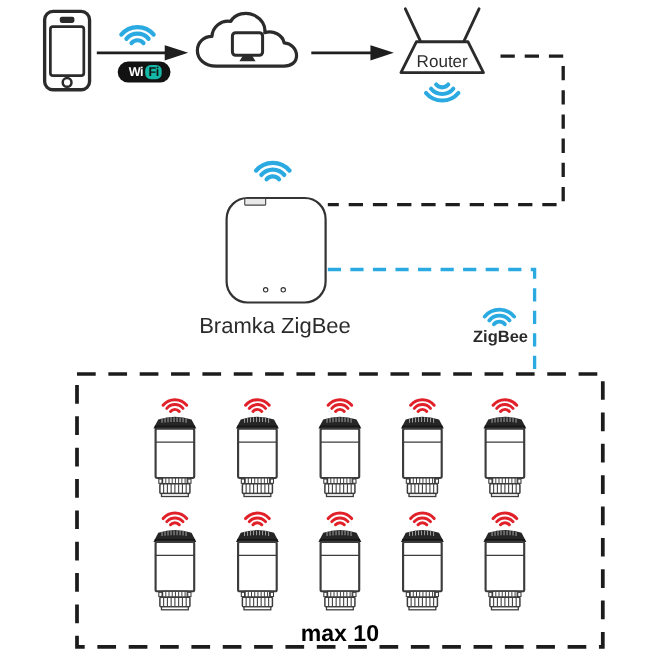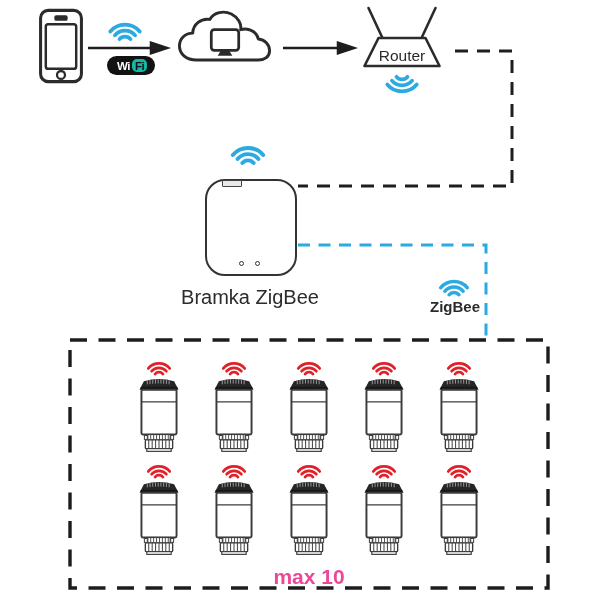--- a/index.html
+++ b/index.html
@@ -53,21 +53,21 @@
     font-size:15px;font-weight:600;color:#2b2b2b;margin-top:46px;
   }
   
   .valves-area{
     left:70px;top:340px;width:478px;height:248px;box-sizing:border-box;
     display:flex;flex-direction:column;align-items:center;padding-top:15px;
   }
   .valve-row{display:flex;gap:11px;margin-bottom:4px;}
   .valve-cell{width:64px;display:flex;flex-direction:column;align-items:center;}
   .valve-cell .wifi{margin-bottom:-3px;}
-  .max-label{margin-top:4px;font-size:21px;font-weight:600;color:#ec4899;text-align:center;}
+  .max-label{margin-top:4px;font-size:21px;font-weight:600;color:#000000;text-align:center;}
 </style>
 </head>
 <body>
 
 <div id="stage">
 
   <svg width="0" height="0" style="position:absolute" aria-hidden="true">
     <defs>
       <g id="wifi-sym">
         <g fill="none" stroke="currentColor" stroke-width="3.4" stroke-linecap="round">

